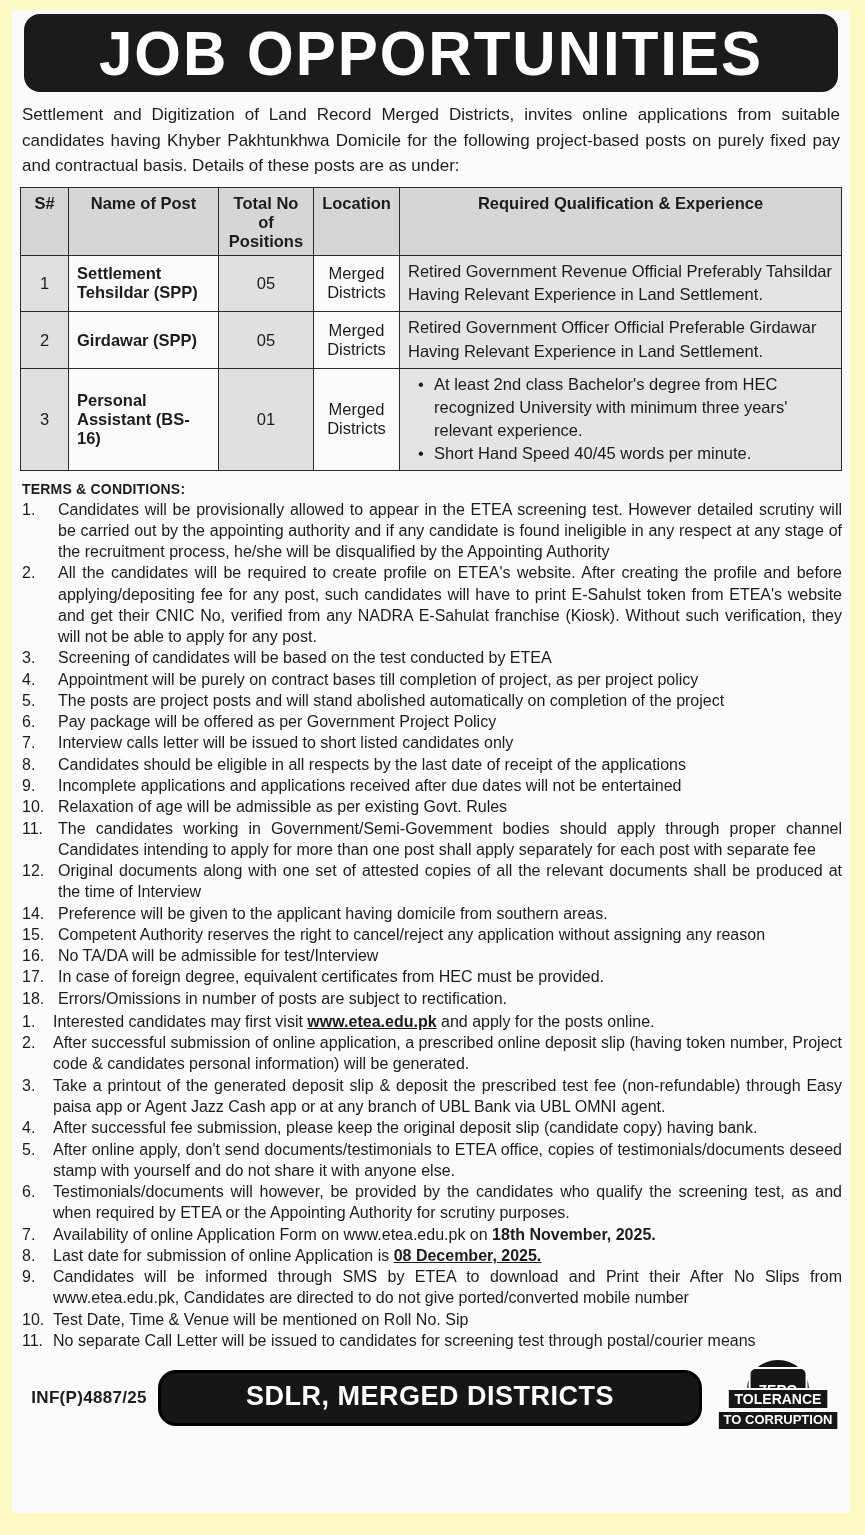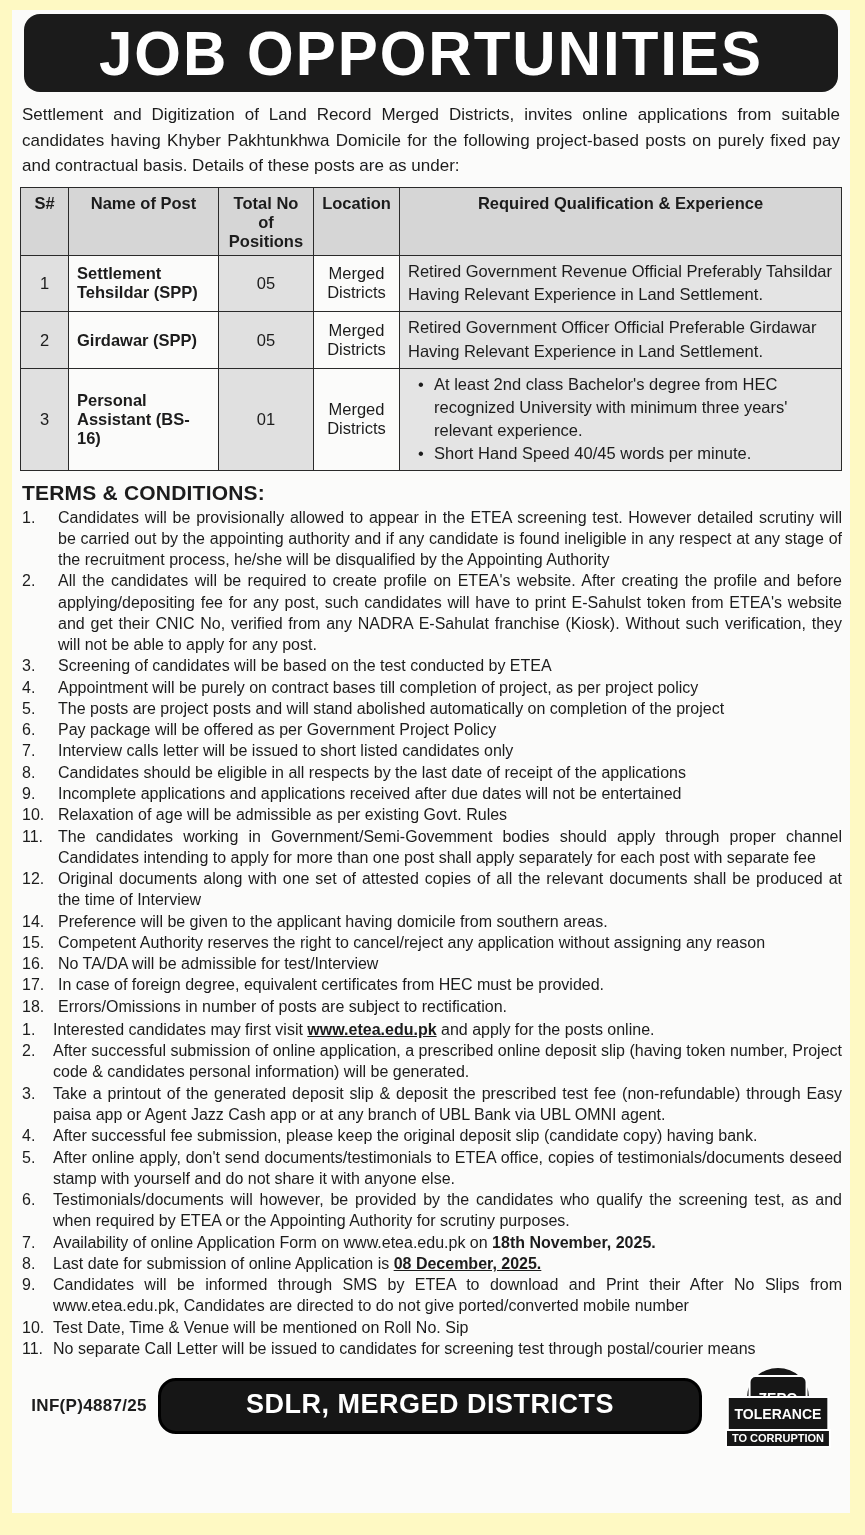--- a/index.html
+++ b/index.html
@@ -35,21 +35,21 @@
   td.loc { text-align: center; background: #fbfbfa; }
   td.post { font-weight: bold; background: #fbfbfa; }
   td.qual { background: #e4e4e4; text-align: left; line-height: 1.45; }
   .col-sno { width: 48px; } .col-post { width: 150px; } .col-tot { width: 95px; }
   .col-loc { width: 86px; } .col-qual { width: auto; }
   .bullet-row { display: flex; line-height: 1.4; }
   .bullet-row .b { flex: 0 0 26px; text-align: center; }
   .bullet-row .t { flex: 1; }
 
   
-  .sec-heading { font-size: 21px; font-weight: bold; margin: 2px 0 2px 2px; letter-spacing: 0.2px; }
+  .sec-heading { font-size: 14px; font-weight: bold; margin: 2px 0 2px 2px; letter-spacing: 0.2px; }
   .sec-heading.u { text-decoration: underline; }
   .nlist { margin: 0 0 2px 2px; }
   .nitem { display: flex; font-size: 16px; line-height: 1.33; }
   .nitem .num { flex: 0 0 36px; }
   .nitem.narrow .num { flex: 0 0 31px; }
   .nitem .txt { flex: 1; text-align: justify; }
   .seg-b { font-weight: bold; }
   .seg-bu { font-weight: bold; text-decoration: underline; }
 
   
@@ -64,22 +64,22 @@
   .badge .ring {
     position: absolute; left: 50%; transform: translateX(-50%); top: 3px;
     width: 62px; height: 58px; border: 9px solid #161616; border-radius: 50%;
   }
   .badge .bz {
     position: absolute; left: 50%; transform: translateX(-50%);
     background: #161616; color: #fff; font-weight: bold; text-align: center;
     white-space: nowrap; line-height: 1.15;
   }
   .badge .z1 { top: 10px;  font-size: 14px; padding: 13px 8px; border: 2px solid #fff; border-radius: 7px; }
-  .badge .z2 { top: 33px; font-size: 14px; padding: 8px 6px; outline: 2px solid #fff; }
-  .badge .z3 { top: 66px; font-size: 11px; padding: 1px 5px; outline: 2px solid #fff; }
+  .badge .z2 { top: 33px; font-size: 14px; padding: 1px 6px; outline: 2px solid #fff; }
+  .badge .z3 { top: 55px; font-size: 13px; padding: 1px 5px; outline: 2px solid #fff; }
 </style>
 </head>
 <body>
 
 <div class="page">
   <div class="sheet">
 
     <div class="banner">
       <h1>JOB OPPORTUNITIES</h1>
     </div>

